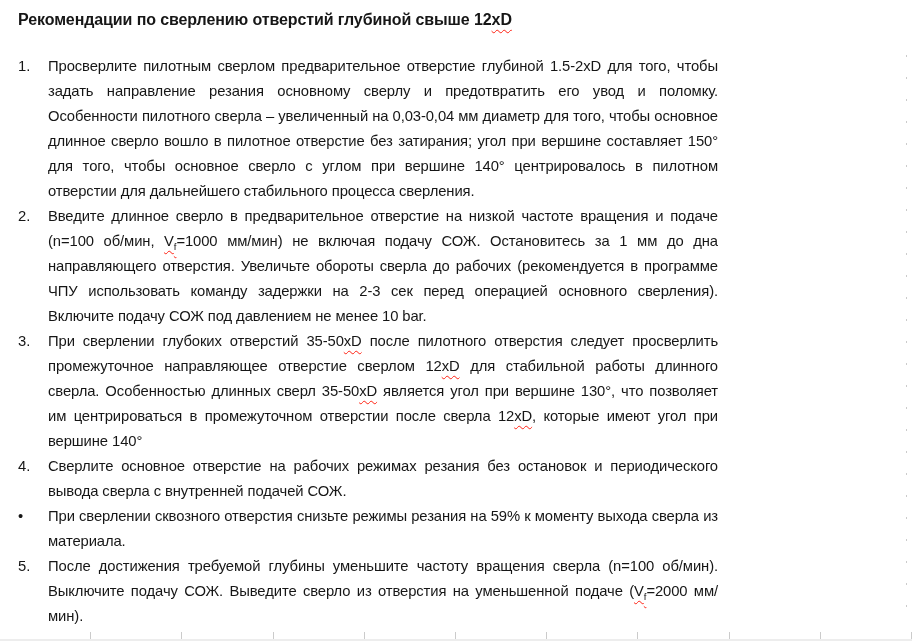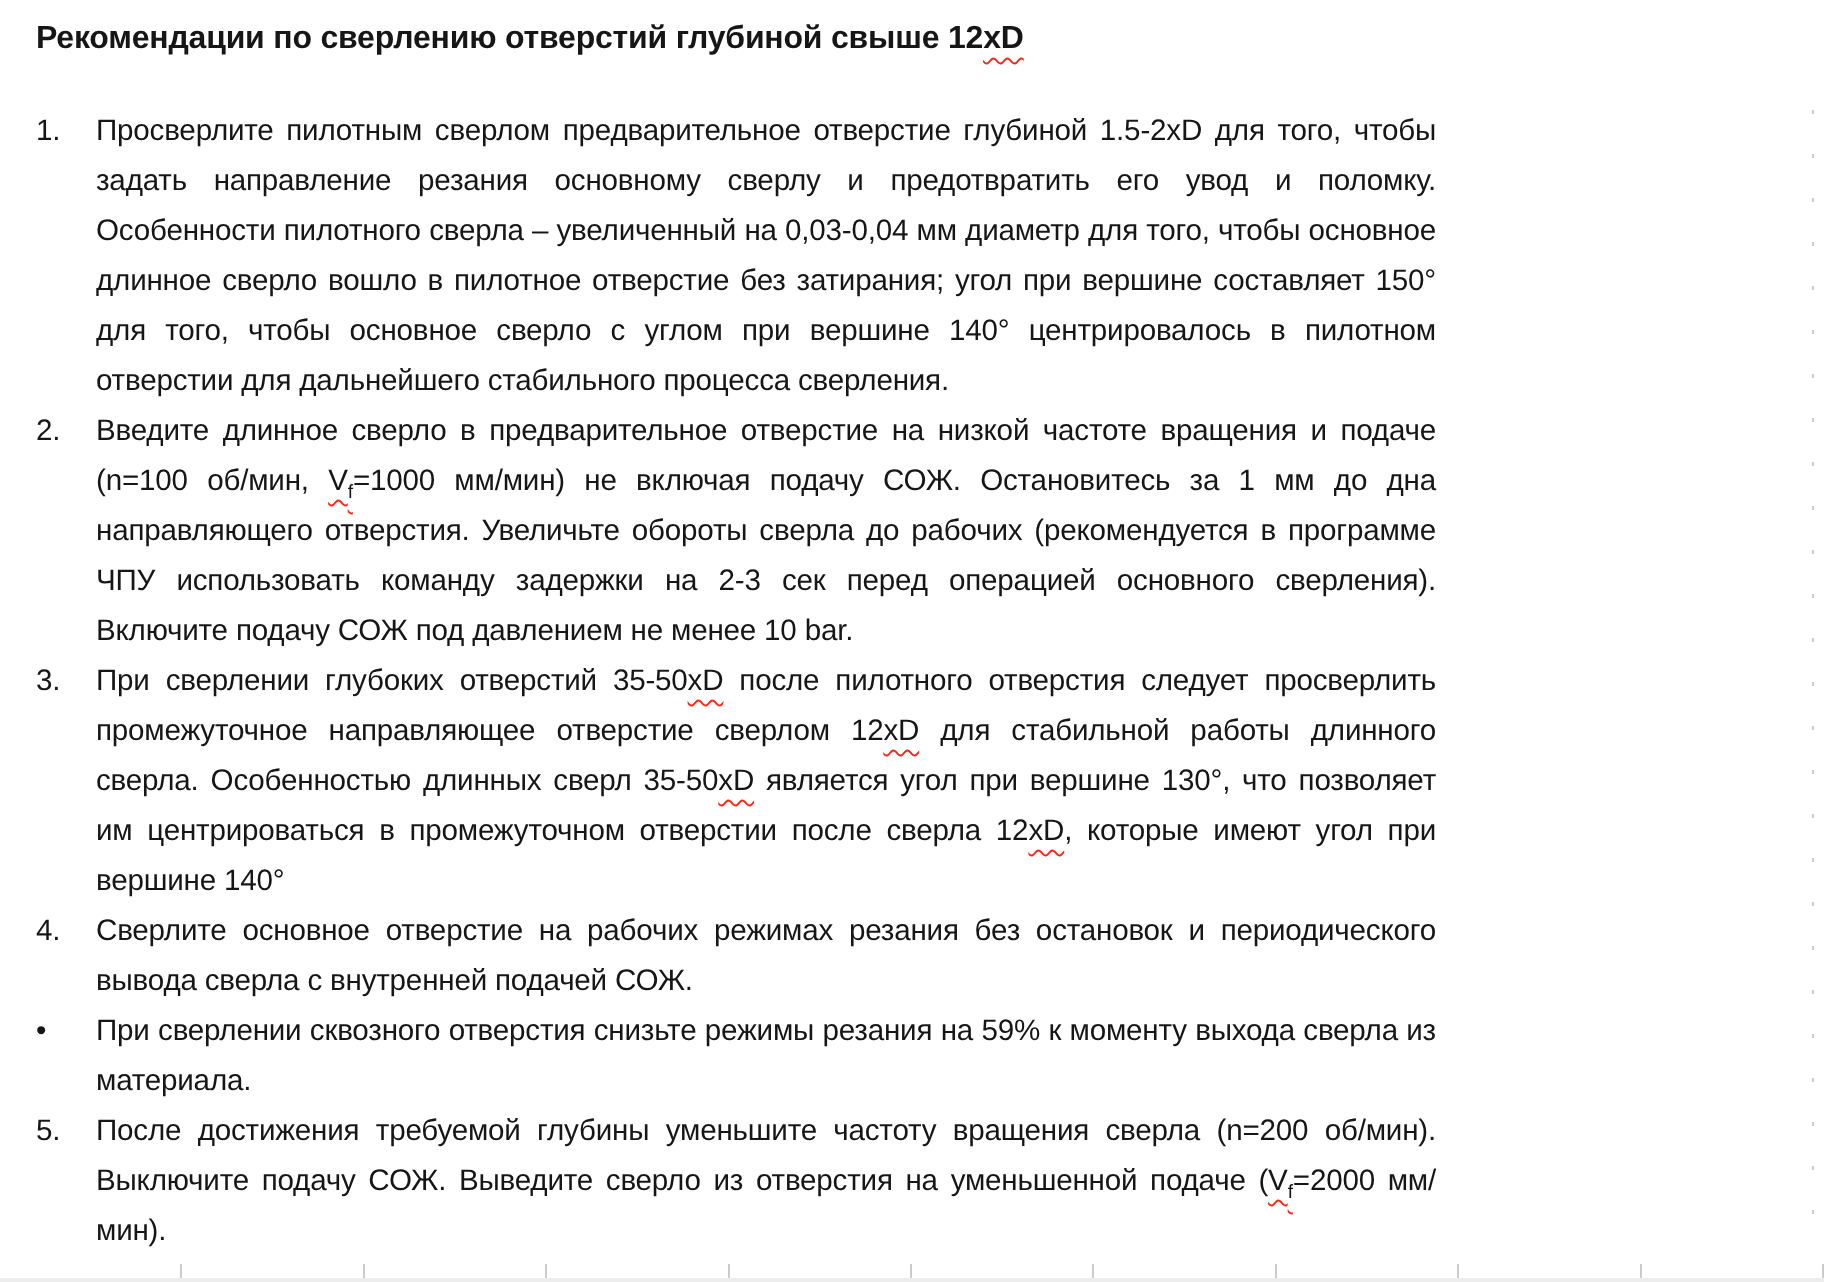--- a/index.html
+++ b/index.html
@@ -102,19 +102,19 @@
       <div class="item">
         <span class="marker">4.</span>
         <div class="text"><span>Сверлите основное отверстие на рабочих режимах резания без остановок и периодического вывода сверла с внутренней подачей СОЖ.</span></div>
       </div>
       <div class="item">
         <span class="marker">•</span>
         <div class="text"><span>При сверлении сквозного отверстия снизьте режимы резания на 59% к моменту выхода сверла из материала.</span></div>
       </div>
       <div class="item">
         <span class="marker">5.</span>
-        <div class="text"><span>После достижения требуемой глубины уменьшите частоту вращения сверла (n=200 об/мин). Выключите подачу СОЖ. Выведите сверло из отверстия на уменьшенной подаче (</span><span class="spell">V</span><sub class="spell">f</sub><span>=2000 мм/мин).</span></div>
+        <div class="text"><span>После достижения требуемой глубины уменьшите частоту вращения сверла (n=100 об/мин). Выключите подачу СОЖ. Выведите сверло из отверстия на уменьшенной подаче (</span><span class="spell">V</span><sub class="spell">f</sub><span>=2000 мм/мин).</span></div>
       </div>
     </div>
 </div>
 
 <div class="right-gridline"></div>
 <div class="bottom-gridline"></div>
 
 </body></html>

